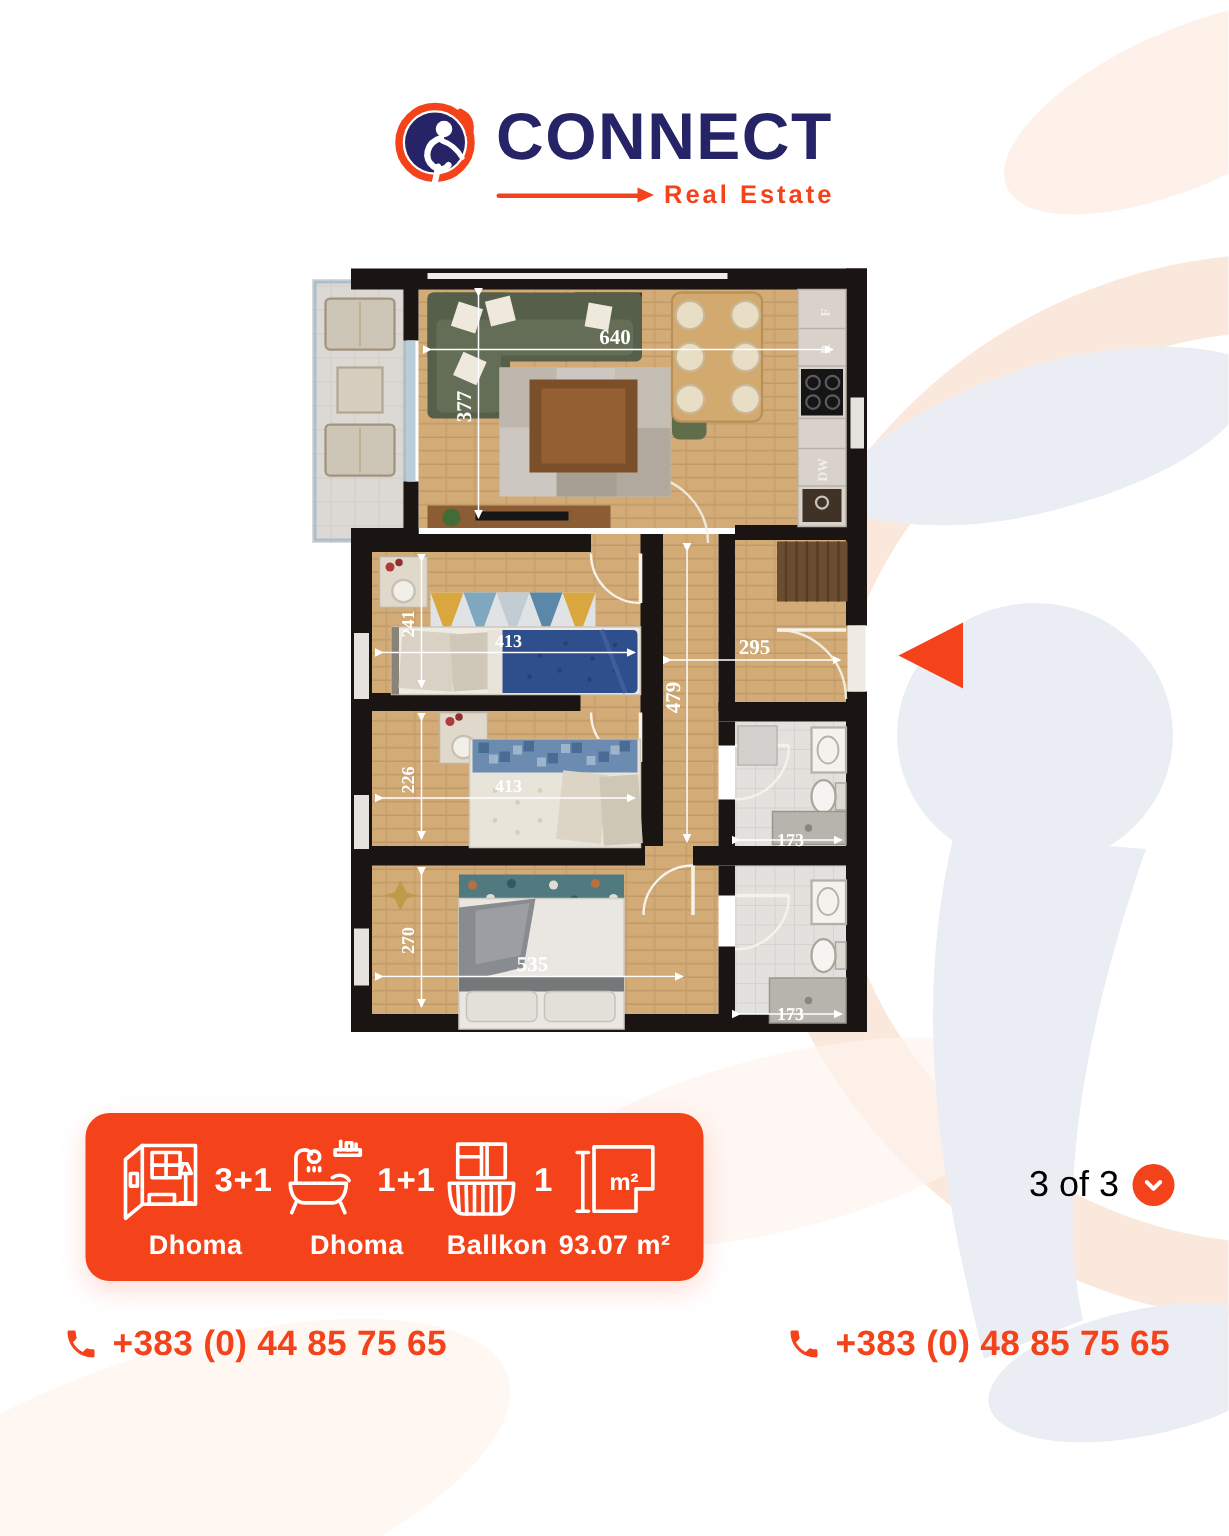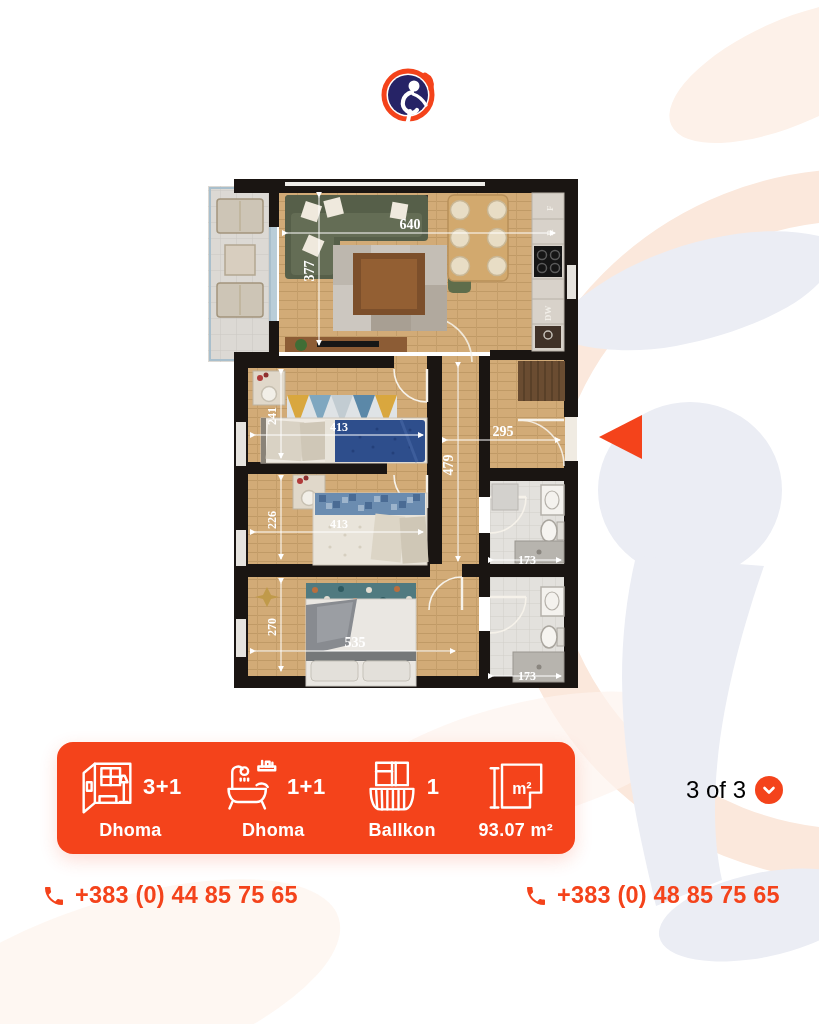--- a/index.html
+++ b/index.html
@@ -16,21 +16,21 @@
   .tagline-row{display:flex;align-items:center;margin-top:6px;}
   .tagline-line{position:relative;width:96px;height:3px;background:#f4431b;border-radius:2px;}
   .tagline-line::after{content:"";position:absolute;right:-9px;top:-4px;width:0;height:0;
     border-left:11px solid #f4431b;border-top:5.5px solid transparent;border-bottom:5.5px solid transparent;}
   .tagline{color:#f4431b;font-size:17px;font-weight:bold;letter-spacing:2px;margin-left:16px;}
   
   .floorplan{position:absolute;left:205px;top:175px;width:445px;height:523px;z-index:1;}
   .dim{font-family:"Liberation Serif",serif;font-weight:600;fill:#ffffff;}
   .klabel{font-family:"Liberation Serif",serif;font-weight:600;fill:#f2efe9;}
   
-  .stats-bar{position:absolute;left:57px;top:742px;width:518px;height:112px;background:#f4431b;
+  .stats-bar{position:absolute;left:57px;top:742px;width:412px;height:112px;background:#f4431b;
     border-radius:16px;z-index:2;display:flex;align-items:center;justify-content:space-between;
     padding:0 22px;box-sizing:border-box;box-shadow:0 6px 18px rgba(244,67,27,.18);}
   .stat{display:flex;flex-direction:column;align-items:center;gap:2px;color:#fff;}
   .stat-top{display:flex;align-items:center;gap:8px;height:62px;}
   .stat-value{font-size:22px;font-weight:800;letter-spacing:.5px;}
   .stat-label{font-size:18px;font-weight:800;letter-spacing:.3px;}
   .stat svg{display:block;}
   
   .pager{position:absolute;left:686px;top:776px;display:flex;align-items:center;gap:9px;z-index:2;}
   .pager-text{color:#000000;font-size:24px;font-weight:500;}
@@ -59,20 +59,27 @@
   <svg class="logo-mark" viewBox="0 0 58 80">
     <circle cx="27" cy="33" r="24" fill="none" stroke="#f4431b" stroke-width="5"></circle>
     <path d="M 44 13 Q 52 17 50 27" fill="none" stroke="#f4431b" stroke-width="5" stroke-linecap="round"></path>
     <circle cx="27" cy="33" r="20" fill="#262366"></circle>
     <circle cx="33" cy="24" r="5.5" fill="#ffffff"></circle>
     <path d="M 31 30 C 21 33 19 44 26 49 C 30 52 34 51 36 48" fill="none" stroke="#ffffff" stroke-width="4.2" stroke-linecap="round"></path>
     <path d="M 32 32 C 38 34 42 38 45 43" fill="none" stroke="#ffffff" stroke-width="3.4" stroke-linecap="round"></path>
     <path d="M 29 49 C 28 56 27 60 25 65" fill="none" stroke="#ffffff" stroke-width="4" stroke-linecap="round"></path>
     <circle cx="25" cy="68" r="3.2" fill="none" stroke="#ffffff" stroke-width="2.4"></circle>
   </svg>
+  <div class="logo-text">
+    <div class="brand">CONNECT</div>
+    <div class="tagline-row">
+      <div class="tagline-line"></div>
+      <div class="tagline">Real Estate</div>
+    </div>
+  </div>
 </div>
 
 <svg class="floorplan" viewBox="0 0 445 523">
   <defs>
     <pattern id="wood" width="40" height="9" patternUnits="userSpaceOnUse">
       <rect width="40" height="9" fill="#d2ab77"></rect>
       <rect width="40" height="1" y="8" fill="#c09a66"></rect>
       <rect width="1" height="9" x="12" fill="#c49e6a"></rect>
       <rect width="1" height="9" x="31" fill="#c49e6a"></rect>
     </pattern>

